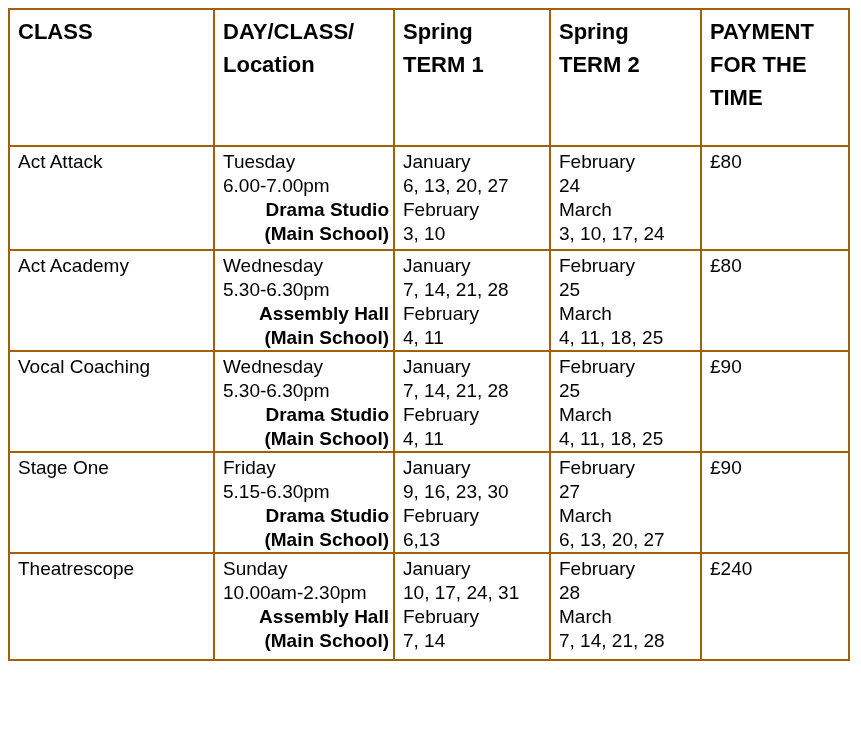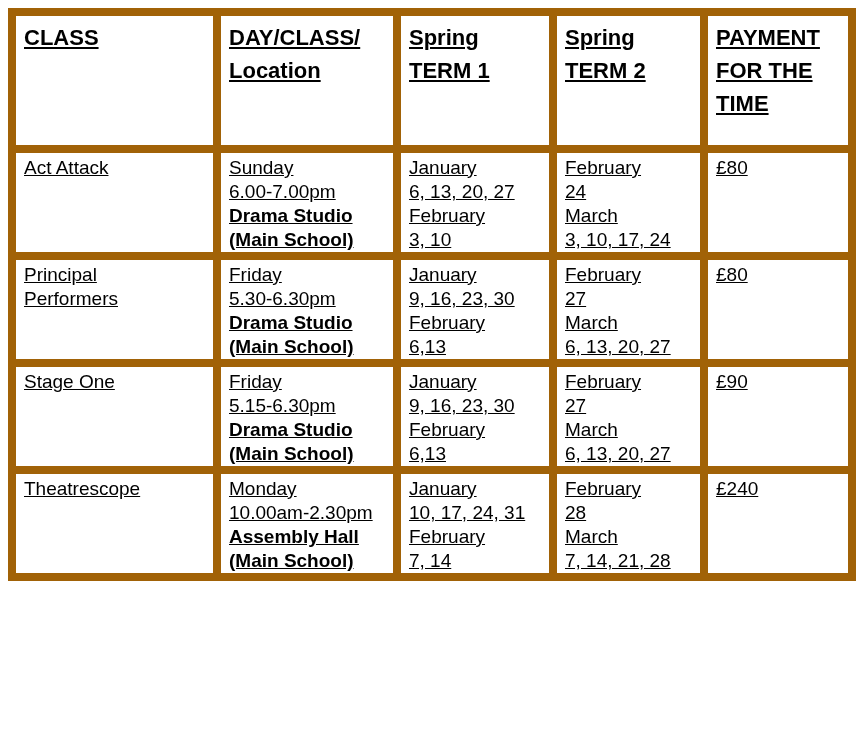--- a/index.html
+++ b/index.html
@@ -11,40 +11,39 @@
     font-family: "Liberation Sans", sans-serif;
     color: #000000;
   }
   table.schedule {
     border-collapse: collapse;
     table-layout: fixed;
     margin: 8px 0 0 8px;
   }
   table.schedule th,
   table.schedule td {
-    border: 8px solid #a16207;
+    border: 2px solid #a16207;
     vertical-align: top;
     text-align: left;
     overflow: hidden;
-    text-decoration: underline;
   }
   table.schedule th {
     font-size: 22px;
     line-height: 33px;
     font-weight: bold;
     padding: 5px 4px 0 8px;
     white-space: pre-line;
   }
   table.schedule td {
     font-size: 19px;
     line-height: 24px;
     padding: 3px 4px 0 8px;
   }
   .pre { white-space: pre-line; }
-  .bold { font-weight: bold; }
+  .bold { font-weight: bold; text-align: right; }
   
   col.c-class   { width: 205px; }
   col.c-daytime { width: 180px; }
   col.c-term1   { width: 156px; }
   col.c-term2   { width: 151px; }
   col.c-pay     { width: 148px; }
   
   tr.rh  { height: 137px; }
   tr.r0  { height: 104px; }
   tr.r1  { height: 97px; }
@@ -75,53 +74,70 @@
 TERM 2</th>
       <th>PAYMENT
 FOR THE
 TIME</th>
     </tr>
   </thead>
   <tbody>
     <tr class="r0">
       <td class="pre">Act Attack</td>
       <td>
-        <div class="pre">Sunday
+        <div class="pre">Tuesday
 6.00-7.00pm</div>
         <div class="pre bold">Drama Studio
 (Main School)</div>
       </td>
       <td class="pre">January
 6, 13, 20, 27
 February
 3, 10</td>
       <td class="pre">February
 24
 March
 3, 10, 17, 24</td>
       <td>£80</td>
     </tr>
-    <tr class="r3">
-      <td class="pre">Principal
-Performers</td>
+    <tr class="r1">
+      <td class="pre">Act Academy</td>
       <td>
-        <div class="pre">Friday
+        <div class="pre">Wednesday
+5.30-6.30pm</div>
+        <div class="pre bold">Assembly Hall
+(Main School)</div>
+      </td>
+      <td class="pre">January
+7, 14, 21, 28
+February
+4, 11</td>
+      <td class="pre">February
+25
+March
+4, 11, 18, 25</td>
+      <td>£80</td>
+    </tr>
+    <tr class="r2">
+      <td class="pre">Vocal Coaching</td>
+      <td>
+        <div class="pre">Wednesday
 5.30-6.30pm</div>
         <div class="pre bold">Drama Studio
 (Main School)</div>
       </td>
       <td class="pre">January
-9, 16, 23, 30
+7, 14, 21, 28
 February
-6,13</td>
+4, 11</td>
       <td class="pre">February
-27
+25
 March
-6, 13, 20, 27</td>
-      <td>£80</td>
+4, 11, 18, 25</td>
+      <td>£90</td>
     </tr>
     <tr class="r4">
       <td class="pre">Stage One</td>
       <td>
         <div class="pre">Friday
 5.15-6.30pm</div>
         <div class="pre bold">Drama Studio
 (Main School)</div>
       </td>
       <td class="pre">January
@@ -130,21 +146,21 @@
 6,13</td>
       <td class="pre">February
 27
 March
 6, 13, 20, 27</td>
       <td>£90</td>
     </tr>
     <tr class="r5">
       <td class="pre">Theatrescope</td>
       <td>
-        <div class="pre">Monday
+        <div class="pre">Sunday
 10.00am-2.30pm</div>
         <div class="pre bold">Assembly Hall
 (Main School)</div>
       </td>
       <td class="pre">January
 10, 17, 24, 31
 February
 7, 14</td>
       <td class="pre">February
 28

